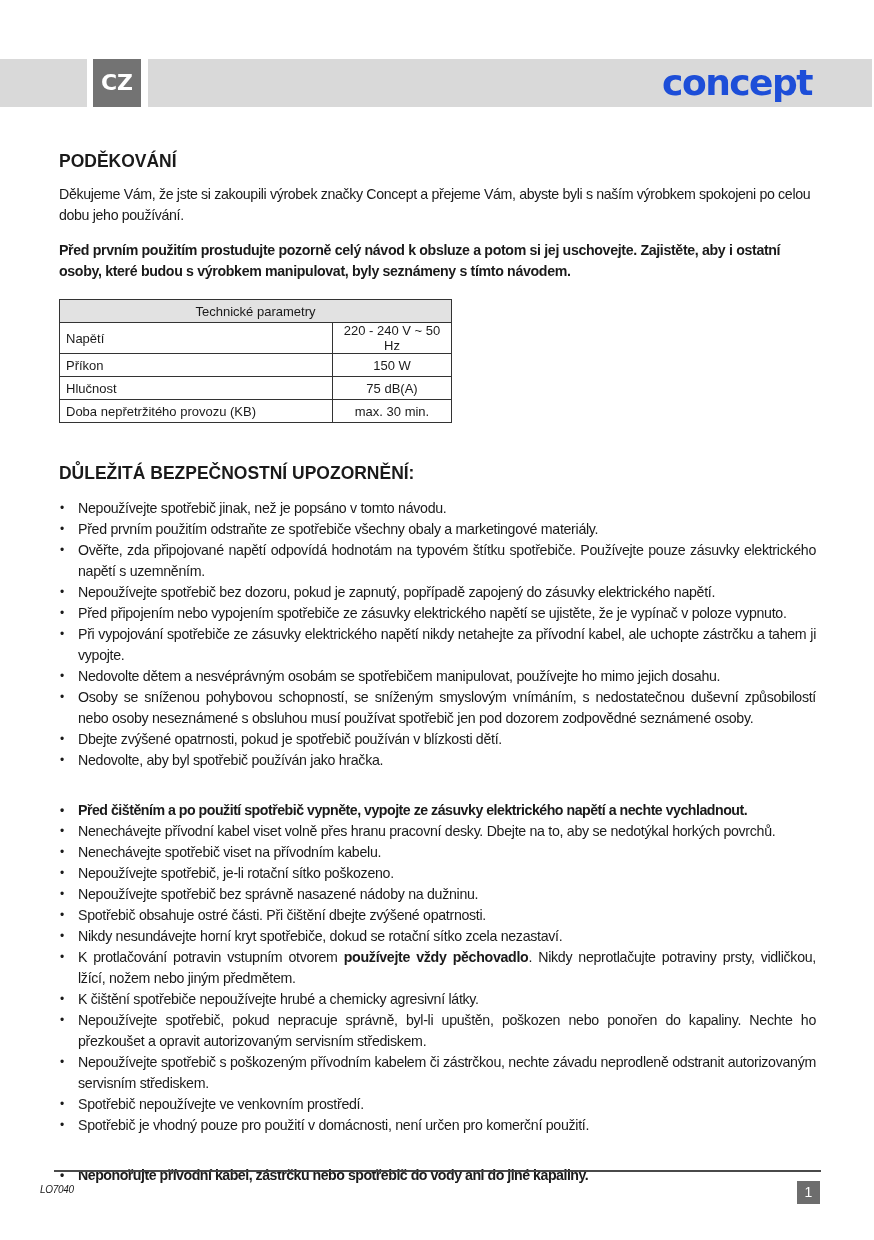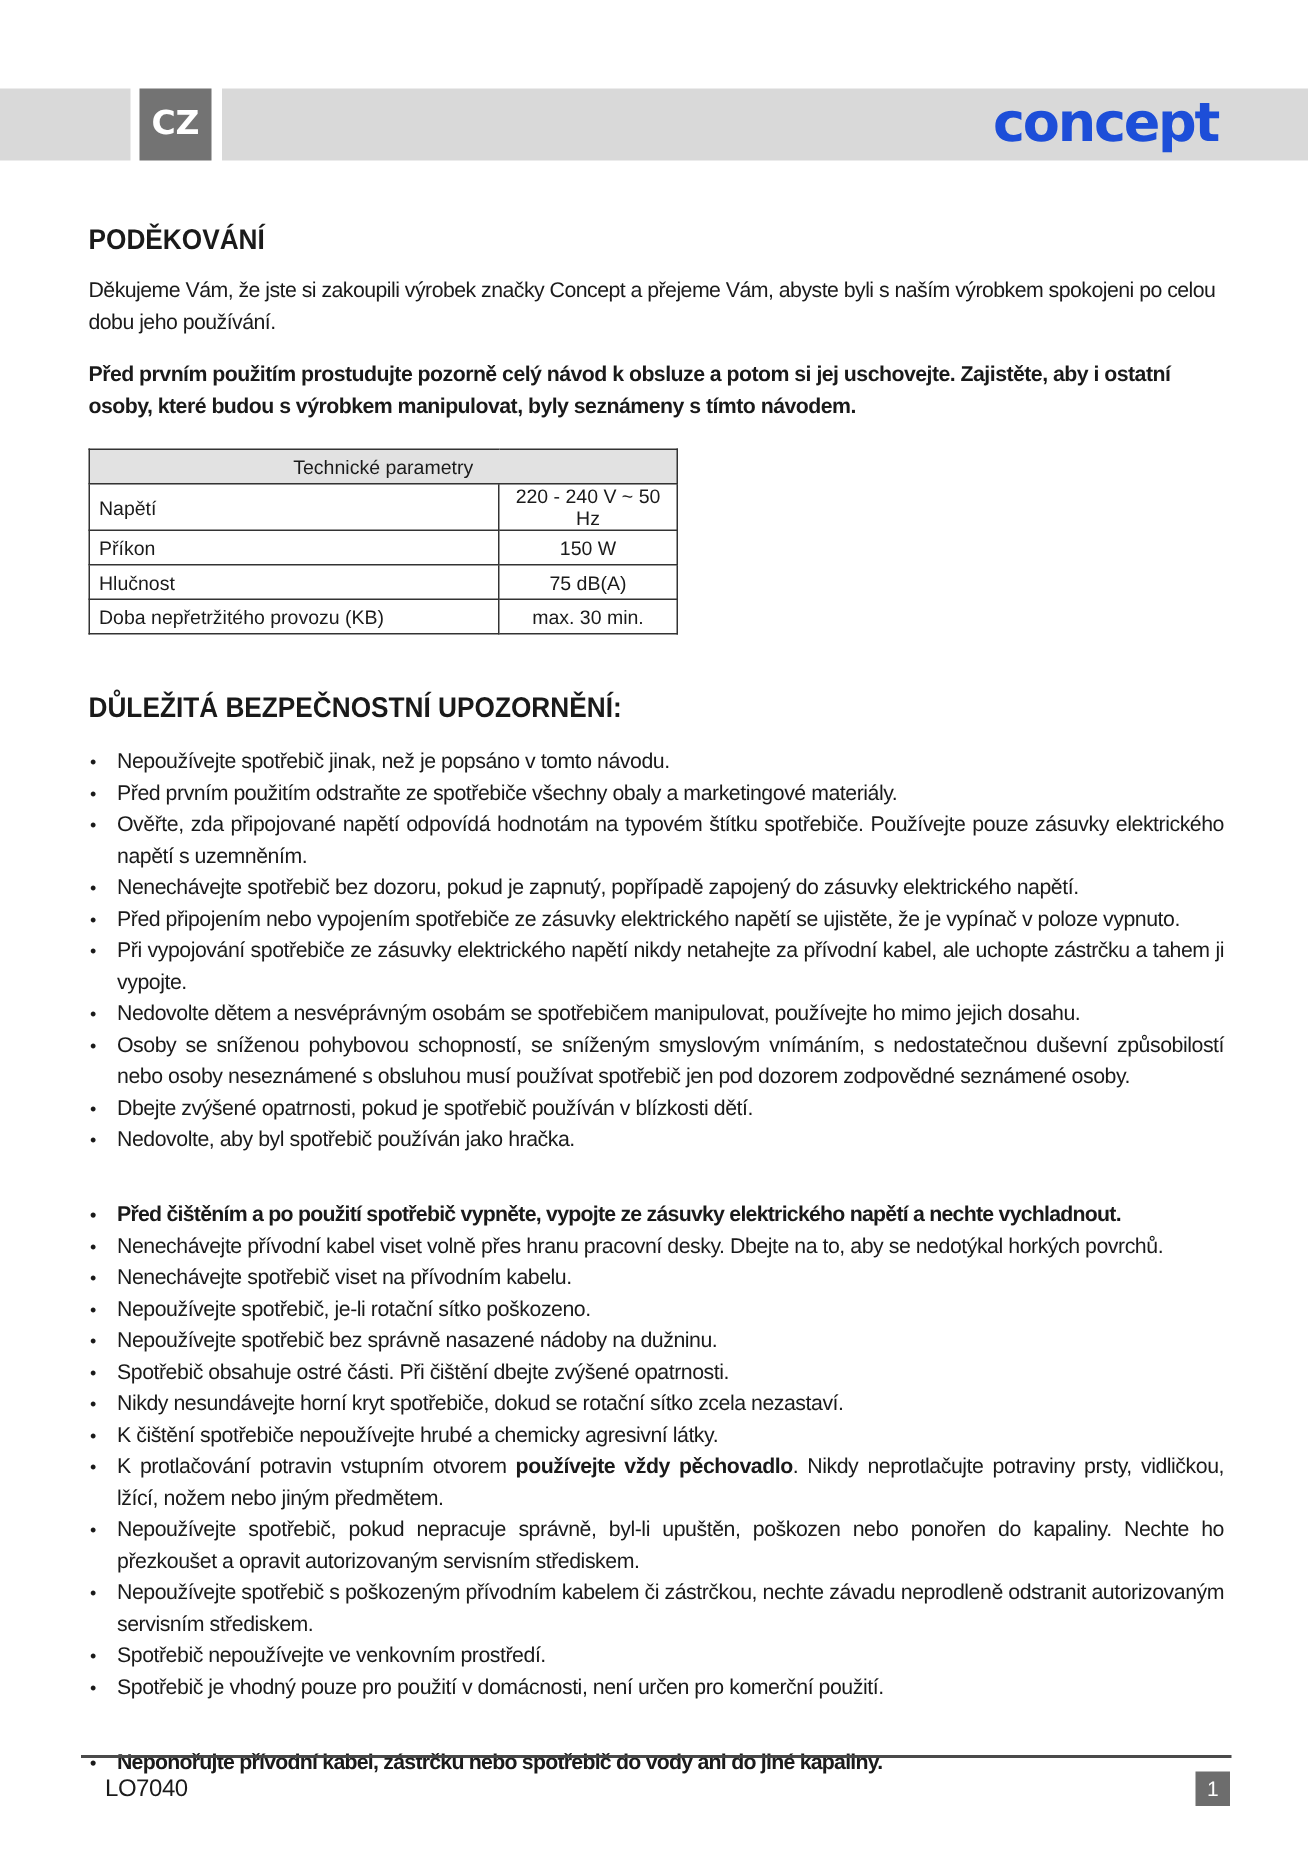--- a/index.html
+++ b/index.html
@@ -26,21 +26,21 @@
   td.lbl { width: 260px; text-align: left; }
   td.val { text-align: center; }
 
   ul { list-style: none; margin: 0; padding: 0; }
   ul li { position: relative; padding-left: 19px; font-size: 14.2px; line-height: 21px; letter-spacing: -0.3px; text-align: justify; font-family: "Liberation Sans", sans-serif; }
   ul li::before { content: "•"; position: absolute; left: 1px; top: 0; font-size: 12px; }
   ul li.bold { font-weight: bold; letter-spacing: -0.5px; margin-top: 29px; }
   b { font-weight: bold; }
 
   .rule { position: absolute; left: 54px; top: 1170px; width: 767px; height: 2px; background: #4a4a4a; }
-  .model { position: absolute; left: 70px; top: 1184px; font-size: 16px; font-family: "Liberation Sans", sans-serif; letter-spacing: -0.3px; }
+  .model { position: absolute; left: 40px; top: 1184px; font-size: 10px; font-family: "Liberation Sans", sans-serif; letter-spacing: -0.3px; font-style: italic; }
   .pagenum { position: absolute; left: 797px; top: 1181px; width: 23px; height: 23px; background: #6d6d6d; color: #fff;
     font-size: 14px; line-height: 23px; text-align: center; font-family: "Liberation Sans", sans-serif; }
 </style>
 </head>
 <body>
 
 <div class="hdr-left"></div>
 <div class="hdr-lang">CZ</div>
 <div class="hdr-right">
   <div class="logo">concept</div>
@@ -83,36 +83,36 @@
 </table>
 
 <div class="content" style="top:462px;">
   <h1>DŮLEŽITÁ BEZPEČNOSTNÍ UPOZORNĚNÍ:</h1>
 </div>
 <div class="content" style="top:498px; left:59px; width:757px;">
   <ul>
     <li>Nepoužívejte spotřebič jinak, než je popsáno v tomto návodu.</li>
     <li>Před prvním použitím odstraňte ze spotřebiče všechny obaly a marketingové materiály.</li>
     <li>Ověřte, zda připojované napětí odpovídá hodnotám na typovém štítku spotřebiče. Používejte pouze zásuvky elektrického napětí s uzemněním.</li>
-    <li>Nenechávejte spotřebič bez dozoru, pokud je zapnutý, popřípadě zapojený do zásuvky elektrického napětí.</li>
+    <li>Nepoužívejte spotřebič bez dozoru, pokud je zapnutý, popřípadě zapojený do zásuvky elektrického napětí.</li>
     <li>Před připojením nebo vypojením spotřebiče ze zásuvky elektrického napětí se ujistěte, že je vypínač v poloze vypnuto.</li>
     <li>Při vypojování spotřebiče ze zásuvky elektrického napětí nikdy netahejte za přívodní kabel, ale uchopte zástrčku a tahem ji vypojte.</li>
     <li>Nedovolte dětem a nesvéprávným osobám se spotřebičem manipulovat, používejte ho mimo jejich dosahu.</li>
     <li>Osoby se sníženou pohybovou schopností, se sníženým smyslovým vnímáním, s nedostatečnou duševní způsobilostí nebo osoby neseznámené s obsluhou musí používat spotřebič jen pod dozorem zodpovědné seznámené osoby.</li>
     <li>Dbejte zvýšené opatrnosti, pokud je spotřebič používán v blízkosti dětí.</li>
     <li>Nedovolte, aby byl spotřebič používán jako hračka.</li>
     <li class="bold">Před čištěním a po použití spotřebič vypněte, vypojte ze zásuvky elektrického napětí a nechte vychladnout.</li>
     <li>Nenechávejte přívodní kabel viset volně přes hranu pracovní desky. Dbejte na to, aby se nedotýkal horkých povrchů.</li>
     <li>Nenechávejte spotřebič viset na přívodním kabelu.</li>
     <li>Nepoužívejte spotřebič, je-li rotační sítko poškozeno.</li>
     <li>Nepoužívejte spotřebič bez správně nasazené nádoby na dužninu.</li>
     <li>Spotřebič obsahuje ostré části. Při čištění dbejte zvýšené opatrnosti.</li>
     <li>Nikdy nesundávejte horní kryt spotřebiče, dokud se rotační sítko zcela nezastaví.</li>
+    <li><span>K protlačování potravin vstupním otvorem </span><b>používejte vždy pěchovadlo</b><span>. Nikdy neprotlačujte potraviny prsty, vidličkou, lžící, nožem nebo jiným předmětem.</span></li>
     <li>K čištění spotřebiče nepoužívejte hrubé a chemicky agresivní látky.</li>
-    <li><span>K protlačování potravin vstupním otvorem </span><b>používejte vždy pěchovadlo</b><span>. Nikdy neprotlačujte potraviny prsty, vidličkou, lžící, nožem nebo jiným předmětem.</span></li>
     <li>Nepoužívejte spotřebič, pokud nepracuje správně, byl-li upuštěn, poškozen nebo ponořen do kapaliny. Nechte ho přezkoušet a opravit autorizovaným servisním střediskem.</li>
     <li>Nepoužívejte spotřebič s poškozeným přívodním kabelem či zástrčkou, nechte závadu neprodleně odstranit autorizovaným servisním střediskem.</li>
     <li>Spotřebič nepoužívejte ve venkovním prostředí.</li>
     <li>Spotřebič je vhodný pouze pro použití v domácnosti, není určen pro komerční použití.</li>
     <li class="bold">Neponořujte přívodní kabel, zástrčku nebo spotřebič do vody ani do jiné kapaliny.</li>
   </ul>
 </div>
 
 <div class="rule"></div>
 <div class="model">LO7040</div>

